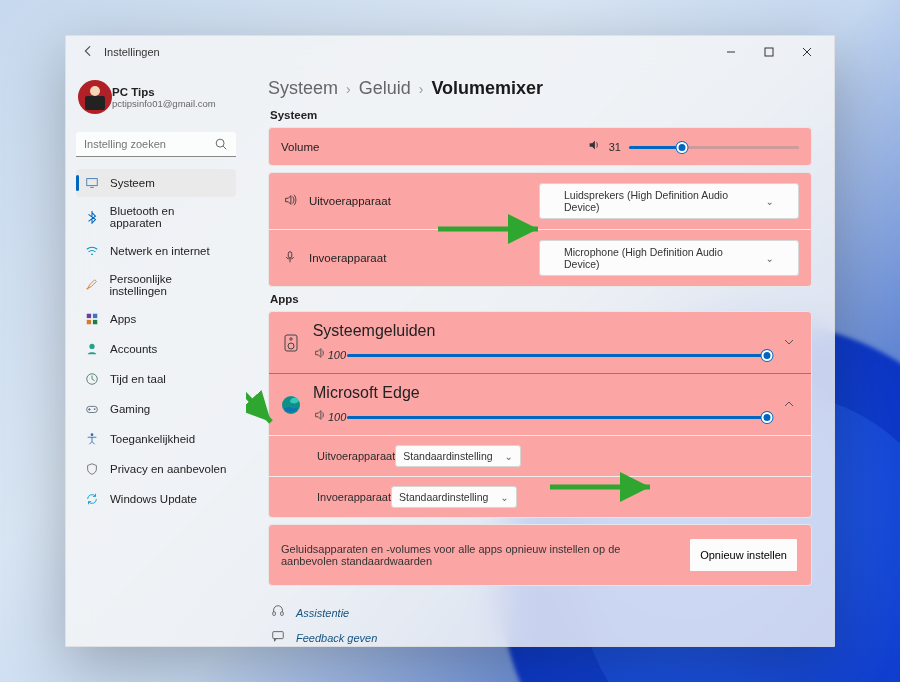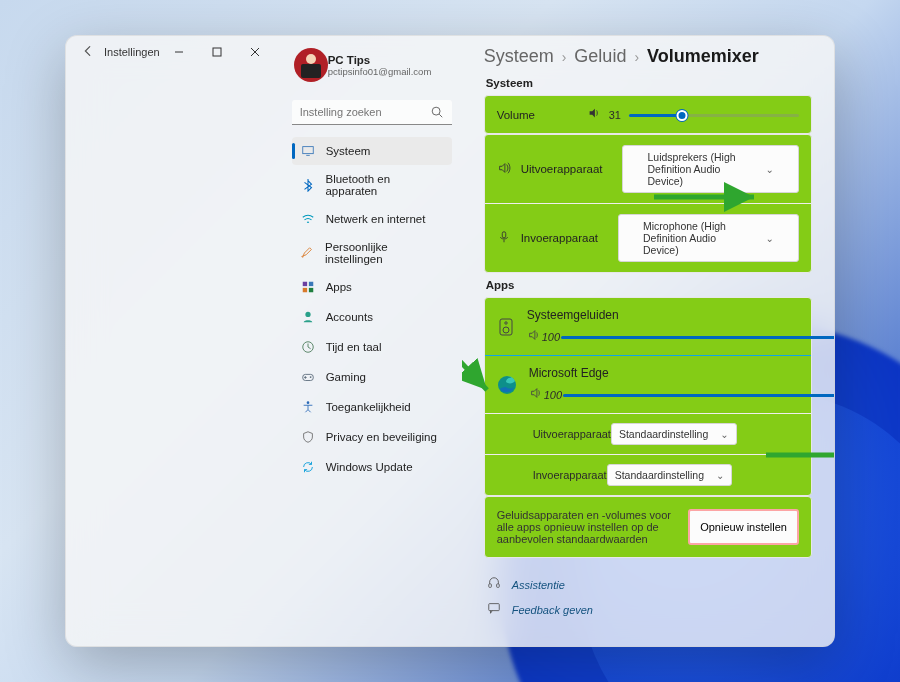--- a/index.html
+++ b/index.html
@@ -10,23 +10,23 @@
     overflow: hidden; position: relative;
   }
   .bg-swoosh { position:absolute; right:-120px; bottom:-160px; width:520px; height:520px;
     background: radial-gradient(circle at 30% 30%, #1a5ae6 0%, #0a2fbf 60%, #0a1e8a 100%);
     border-radius:50%; filter: blur(2px); }
   .bg-swoosh2 { position:absolute; right:-60px; bottom:-90px; width:380px; height:380px;
     background: radial-gradient(circle at 30% 30%, #3c7bff 0%, #1348d8 70%); border-radius:50%; opacity:.6; }
 
   .window {
     width: 770px; height: 612px; background: #f6f6f6cc; backdrop-filter: blur(18px);
-    border-radius: 12px; border: 1px solid #d0d0d080;
+    border-radius: 1px; border: 1px solid #d0d0d080;
     box-shadow: 0 18px 60px rgba(0,0,0,.25);
-    display: flex; flex-direction: row; overflow: hidden;
+    display: flex; flex-direction: column; overflow: hidden;
     position: relative; z-index: 5; font-size: 11.5px; color: #2b2b2b; justify-content: flex-end;
   }
 
   .titlebar { height: 32px; display: flex; align-items: center; padding: 0 8px; }
   .titlebar .back-ctl { width: 28px; text-align:center; color:#555; cursor:pointer; }
   .titlebar .title { font-size: 11px; color:#333; margin-left: 2px; }
   .win-ctrls { margin-left: auto; display:flex; }
   .win-ctrls div { width: 38px; height: 28px; display:flex; align-items:center; justify-content:center; color:#333; }
 
   .content { flex:1; display:flex; overflow:hidden; }
@@ -50,21 +50,21 @@
   .nav-item .nicon { width:16px; height:16px; display:flex; align-items:center; justify-content:center; font-size:12px; }
 
   .main { flex:1; padding: 4px 22px 12px 22px; overflow:auto; position:relative; }
   .breadcrumbs { display:flex; align-items:center; gap:8px; font-size:18px; color:#666; margin: 6px 0 10px 0; }
   .breadcrumbs .crumb { cursor:pointer; }
   .breadcrumbs .sep { color:#999; font-size:14px; }
   .breadcrumbs .current { font-weight:600; color:#1a1a1a; }
 
   .section-label { font-weight:600; font-size:11.5px; color:#222; margin: 6px 0 6px 2px; }
 
-  .card { background:#84cc16; border:1px solid #e7e7e7; border-radius:4px; }
+  .card { background:#fca5a5; border:1px solid #e7e7e7; border-radius:4px; margin-bottom:6px; }
   .row { display:flex; align-items:center; padding:10px 12px; gap:10px; }
   .row + .row { border-top:1px solid #eee; }
   .row .ricon { width:18px; text-align:center; color:#444; }
   .row .rlabel { font-size:11.5px; color:#222; }
   .row .spacer { flex:1; }
 
   .vol-inline { display:flex; align-items:center; gap:8px; }
   .vol-inline .spkicon { color:#333; font-size:12px; }
   .slider { position:relative; width:170px; height:14px; }
   .slider .track { position:absolute; left:0; right:0; top:6px; height:3px; background:#8a8a8a66; border-radius:2px; }
@@ -72,21 +72,21 @@
   .slider .thumb { position:absolute; top:2px; width:11px; height:11px; background:#0067c0;
     border:2px solid #fff; border-radius:50%; box-shadow:0 0 0 1px #0067c0; transform:translateX(-50%); }
 
   .dropdown { display:flex; align-items:center; gap:8px; border:1px solid #d6d6d6; background:#fcfcfc;
     border-radius:3px; padding:5px 24px; font-size:10.5px; color:#333; cursor:pointer; max-width:260px; }
   .dropdown .chev { color:#666; font-size:10px; margin-left:4px; }
 
   .app-block { display:flex; align-items:center; padding:10px 12px; gap:12px; }
   .app-block .appicon { width:22px; display:flex; align-items:center; justify-content:center; }
   .app-body { flex:1; }
-  .app-body .aname { font-size:12px; margin-bottom:6px; color:#222; }
+  .app-body .aname { font-size:16px; margin-bottom:6px; color:#222; }
   .app-body .vol-row { display:flex; align-items:center; gap:1px;font-style:italic; }
   .app-body .vol-row .spkicon { font-size:12px; color:#444; }
   .app-body .slider { width: 420px; }
   .expand-chev { color:#555; padding:0 4px; cursor:pointer; }
 
   .subrow { display:flex; align-items:center; padding:9px 12px 9px 48px; border-top:1px solid #eee; }
   .subrow .rlabel { font-size:11px; }
   .subrow .dropdown { font-size:10.5px; padding:4px 7px; }
 
   .reset-row { display:flex; align-items:center; padding:12px 12px; gap:10px; }
@@ -243,21 +243,21 @@
             </svg>
           </span>
         <span>Toegankelijkheid</span>
       </div>
       <div class="nav-item">
         <span class="nicon">
             <svg class="svgicon" viewBox="0 0 16 16">
               <path d="M8 2l5 2v4c0 3-2 5-5 6-3-1-5-3-5-6V4l5-2z" stroke="#6a6a6a" fill="none"></path>
             </svg>
           </span>
-        <span>Privacy en beveiliging</span>
+        <span>Privacy en aanbevolen</span>
       </div>
       <div class="nav-item">
         <span class="nicon ic-blue">
             <svg class="svgicon" viewBox="0 0 16 16">
               <path d="M3 8a5 5 0 0 1 9-3M13 8a5 5 0 0 1-9 3" stroke="#0099d8" fill="none"></path>
               <path d="M12 2v3h-3M4 14v-3h3" stroke="#0099d8" fill="none"></path>
             </svg>
           </span>
         <span>Windows Update</span>
       </div>

